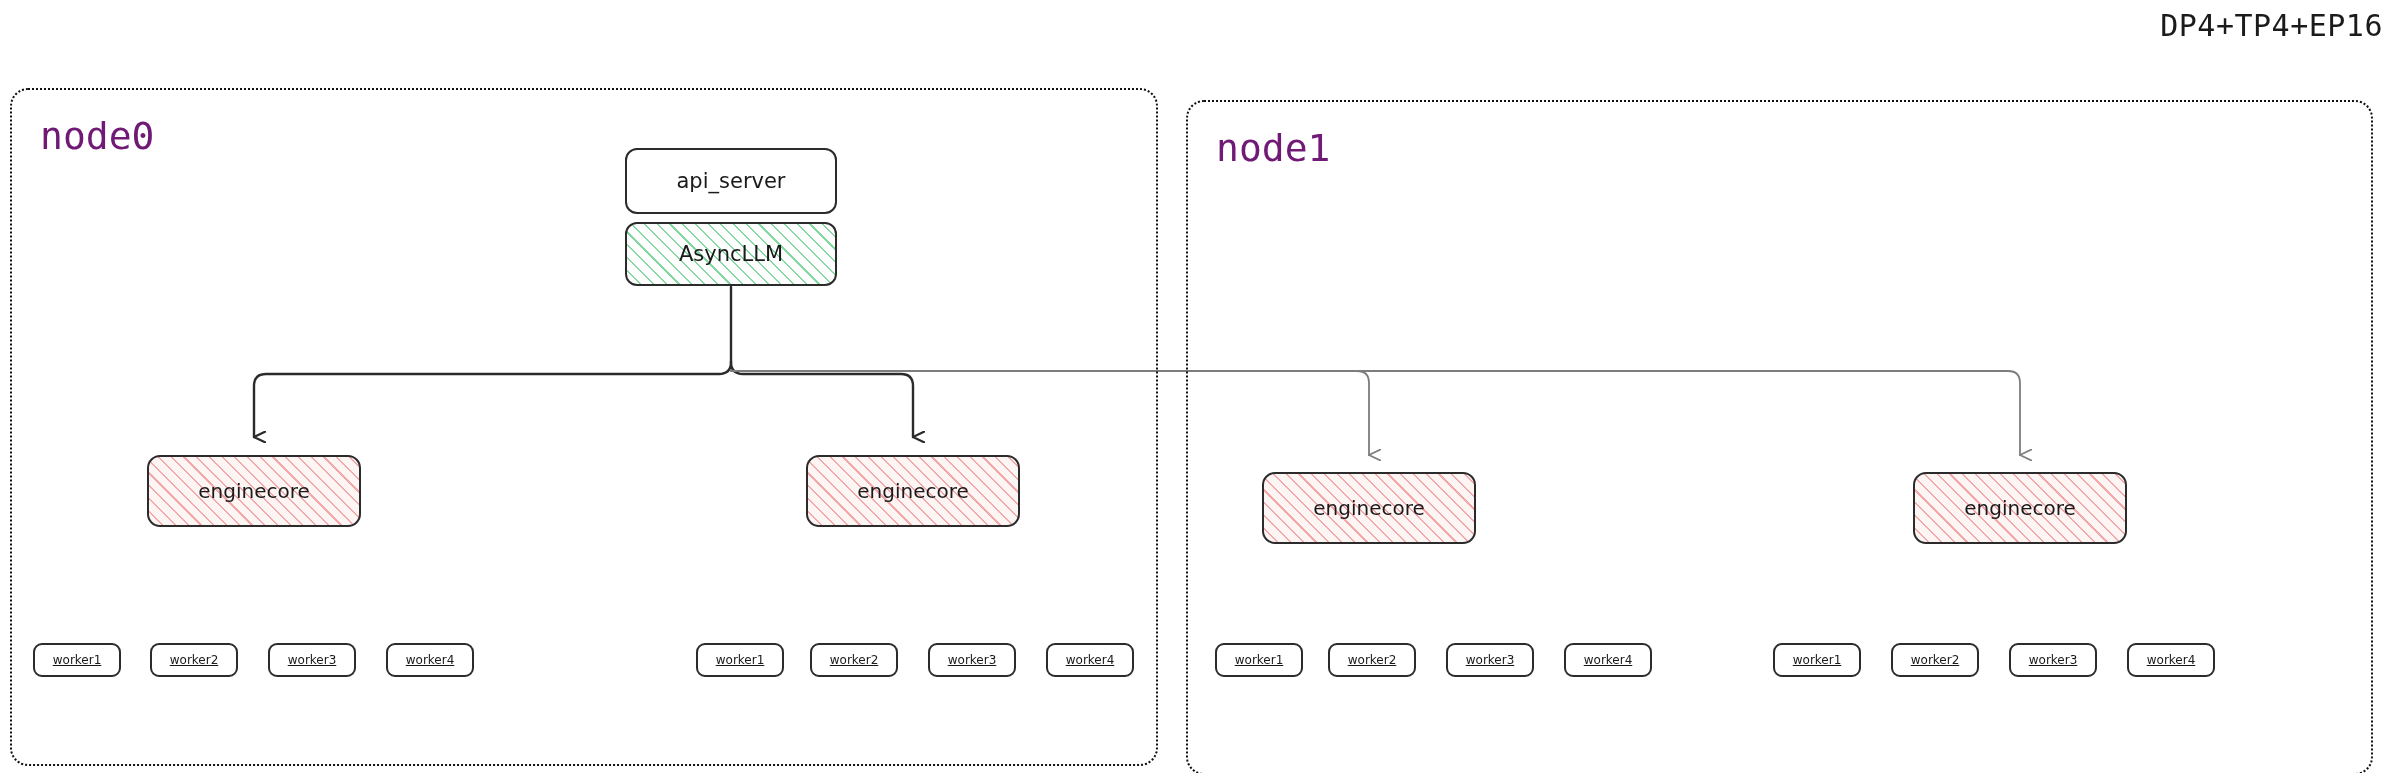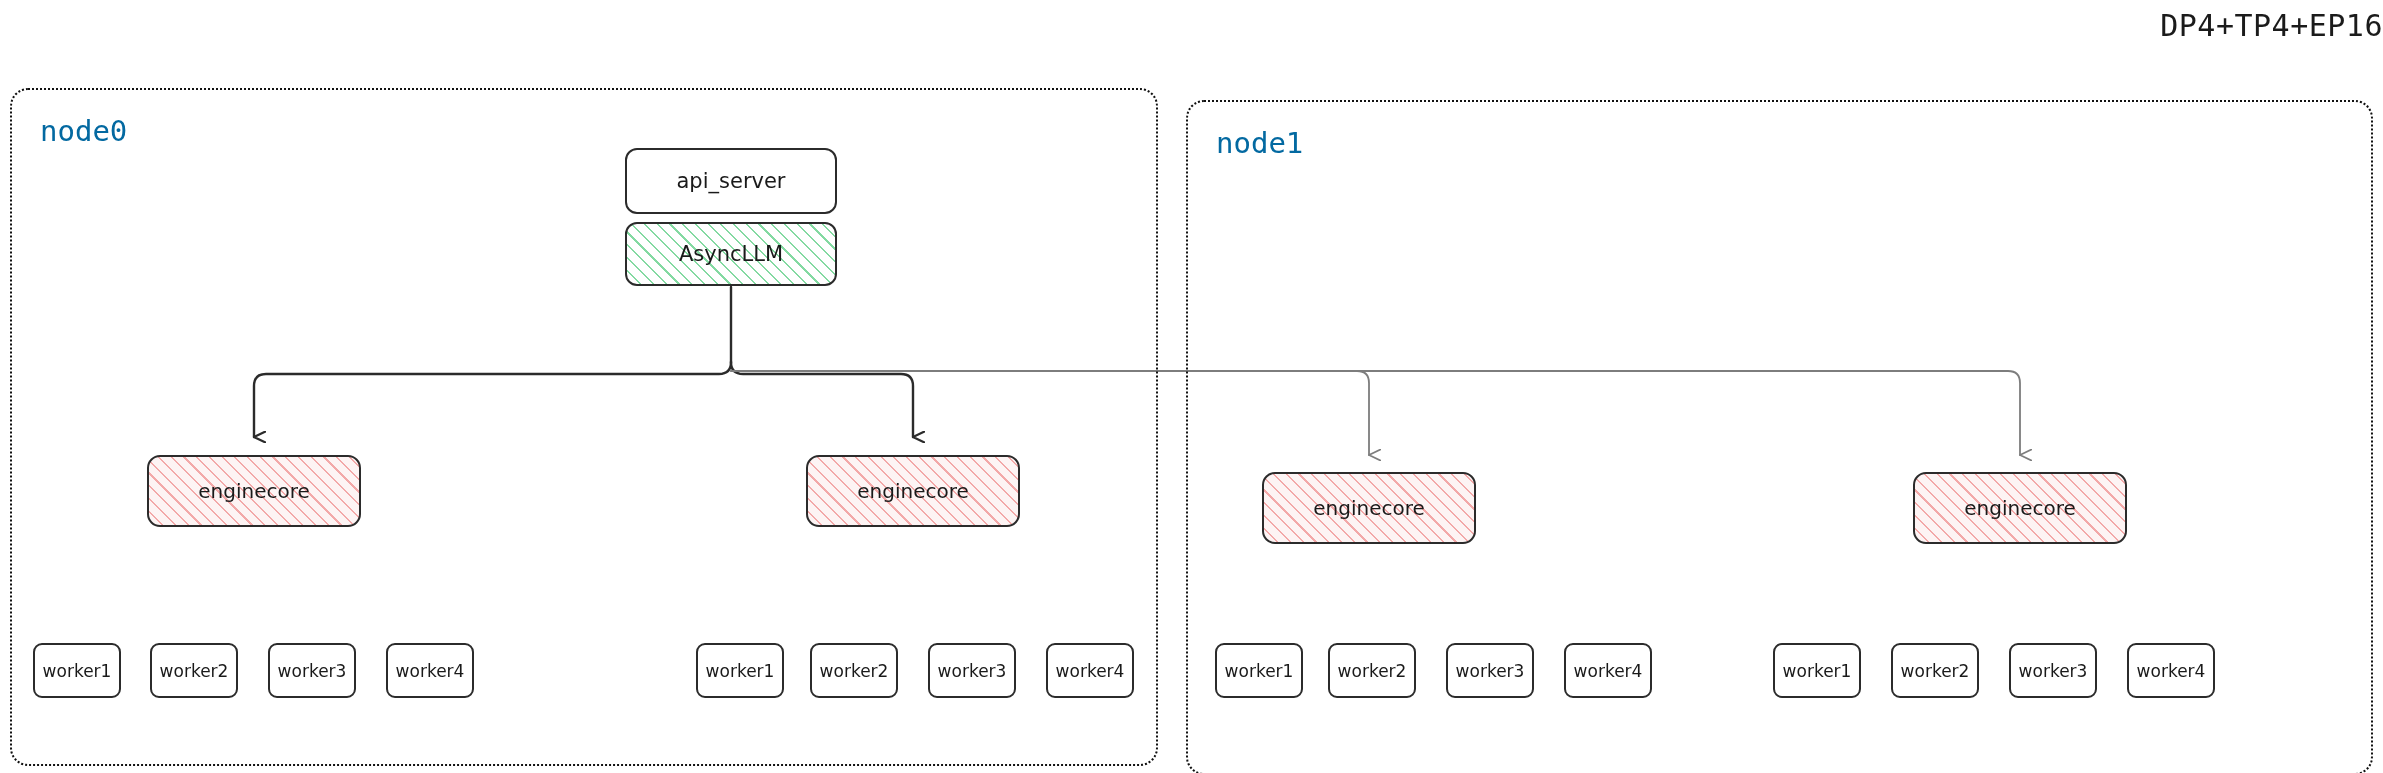--- a/index.html
+++ b/index.html
@@ -52,22 +52,22 @@
     left: 1186px;
     top: 100px;
     width: 1187px;
     height: 675px;
   }
   .node-cluster-label {
     position: absolute;
     left: 28px;
     top: 24px;
     font-family: "DejaVu Sans Mono", monospace;
-    font-size: 29px;
-    color: #0369a1;
+    font-size: 38px;
+    color: #701a75;
     white-space: pre;
   }
 
   
   .gbox {
     position: absolute;
     box-sizing: border-box;
     border: 2.2px solid #2b2b2b;
     border-radius: 11px;
     background: #ffffff;
@@ -122,25 +122,26 @@
         rgba(255, 255, 255, 0) 9px);
   }
   #box-enginecore-n0-0 { left: 147px; }
   #box-enginecore-n0-1 { left: 806px; }
   #box-enginecore-n1-0 { left: 1262px; top: 472px; }
   #box-enginecore-n1-1 { left: 1913px; top: 472px; }
 
   
   .box-worker {
     top: 643px;
-    height: 55px;
-    font-size: 17px;
+    height: 34px;
+    font-size: 12px;
     border-radius: 9px;
     border-width: 2px;
     padding: 0 8px;
+    text-decoration: underline;
   }
 
   
   #edge-layer {
     position: absolute;
     left: 0;
     top: 0;
     width: 2383px;
     height: 773px;
     pointer-events: none;

